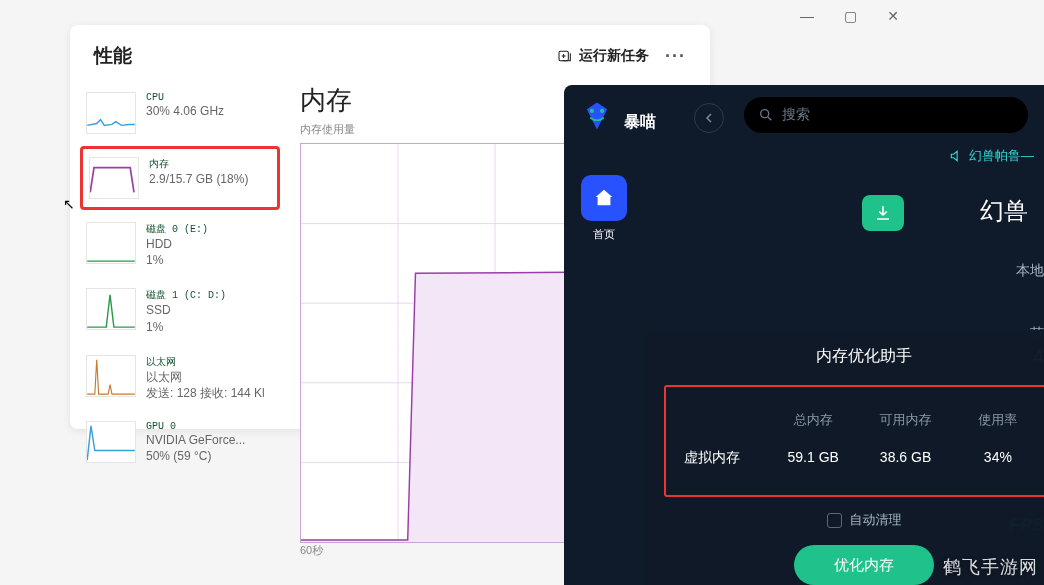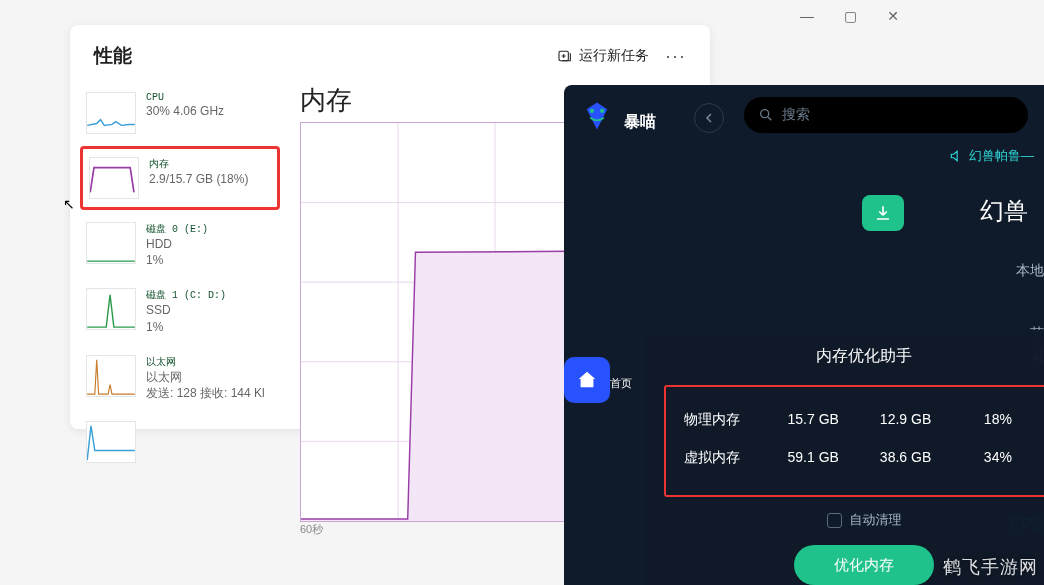--- a/index.html
+++ b/index.html
@@ -6,21 +6,21 @@
 body { font-family: "Microsoft YaHei", "Segoe UI", sans-serif; width: 1044px; height: 585px; background: #f5f5f5; position: relative; overflow: hidden; }
 
 
 .window-controls { position: absolute; top: 0; right: 130px; display: flex; gap: 30px; padding: 8px 15px; }
 .window-controls span { color: #666; font-size: 14px; }
 
 
 .taskmgr { position: absolute; left: 70px; top: 25px; width: 640px; height: 404px; background: #fff; border-radius: 8px; box-shadow: 0 2px 10px rgba(0,0,0,0.08); }
 .taskmgr-header { display: flex; justify-content: space-between; align-items: center; padding: 18px 24px 10px; }
 .taskmgr-title { font-size: 19px; font-weight: 600; color: #222; }
-.taskmgr-actions { display: flex; align-items: center; gap: 16px; }
+.taskmgr-actions { display: flex; align-items: center; gap: 16px; font-weight: bold; }
 .run-task { display: flex; align-items: center; gap: 6px; font-size: 14px; color: #222; cursor: pointer; }
 .run-task svg { width: 16px; height: 16px; }
 .more-dots { font-size: 18px; color: #555; cursor: pointer; letter-spacing: 1px; }
 
 .taskmgr-body { display: flex; padding: 0 10px; }
 .sidebar { width: 200px; padding: 5px 0; }
 .side-item { display: flex; gap: 10px; padding: 8px 6px; border-radius: 4px; align-items: flex-start; margin-bottom: 4px; }
 .side-item.selected { border: 3px solid #e33; }
 .thumb { width: 50px; height: 42px; background: #fff; border: 1px solid #e5e5e5; position: relative; flex-shrink: 0; overflow: hidden; }
 .thumb svg { width: 100%; height: 100%; }
@@ -39,21 +39,21 @@
 .overlay { position: absolute; right: 0; top: 85px; width: 480px; height: 500px; background: #0f1b2a; border-top-left-radius: 8px; }
 .ov-top { display: flex; align-items: flex-end; gap: 10px; padding: 12px 16px; }
 .ov-logo { width: 34px; height: 34px; }
 .ov-logo svg { width: 100%; height: 100%; }
 .ov-name { color: #fff; font-size: 16px; font-weight: 600; }
 .ov-back { margin-left: 28px; width: 30px; height: 30px; border: 1px solid #2a3a4d; border-radius: 50%; display: flex; align-items: center; justify-content: center; color: #7a8a9a; cursor: pointer; }
 .ov-search { flex: 1; margin-left: 10px; height: 36px; background: #000000; border-radius: 18px; display: flex; align-items: center; padding: 0 14px; color: #6a7a8a; font-size: 14px; gap: 8px; }
 .ov-search svg { width: 16px; height: 16px; stroke: #6a7a8a; }
 
 .ov-body { display: flex; height: calc(100% - 60px); }
-.ov-nav { width: 80px; padding-top: 30px; display: flex; flex-direction: row; align-items: center; }
+.ov-nav { width: 80px; padding-top: 30px; display: flex; flex-direction: column; align-items: center; }
 .ov-nav-item { width: 46px; height: 46px; background: #2952ff; border-radius: 10px; display: flex; align-items: center; justify-content: center; }
 .ov-nav-item svg { width: 22px; height: 22px; }
 .ov-nav-label { color: #fff; font-size: 11px; margin-top: 6px; }
 
 .ov-content { flex: 1; position: relative; }
 .ov-breadcrumb { position: absolute; top: 2px; right: 10px; display: flex; align-items: center; gap: 6px; color: #2ed6d6; font-size: 13px; }
 .dl-btn { position: absolute; top: 50px; right: 140px; width: 42px; height: 36px; background: #1fc28a; border-radius: 8px; display: flex; align-items: center; justify-content: center; cursor: pointer; }
 .dl-btn svg { width: 18px; height: 18px; fill: #fff; }
 .game-title-right { position: absolute; top: 50px; right: 16px; color: #fff; font-size: 24px; }
 .local-label { position: absolute; top: 110px; right: 0; color: #aab8c8; font-size: 14px; margin-top: 7px; }
@@ -154,24 +154,30 @@
         <div class="side-text">
             <span class="side-name">以太网</span>
             <span class="side-detail" style="white-space:pre-line">以太网
 发送: 128 接收: 144 Kl</span>
           </div>
       </div>
       <div class="side-item">
         <div class="thumb"><svg viewBox="0 0 50 42">
               <polyline points="0,40 4,4 8,30 50,30" stroke="#3aa0d8" fill="none" stroke-width="1.5"></polyline>
             </svg></div>
+        <div class="side-text">
+            <span class="side-name">GPU 0</span>
+            <span class="side-detail" style="white-space:pre-line">NVIDIA GeForce...
+50% (59 °C)</span>
+          </div>
       </div>
     </div>
     <div class="main-area">
       <div class="main-title">内存</div>
+      <div class="main-sub">内存使用量</div>
       <div class="chart-wrap">
         <svg viewBox="0 0 400 400" preserveAspectRatio="none">
           <line x1="0" y1="80" x2="400" y2="80" stroke="#e8d6ee" stroke-width="1"></line>
           <line x1="0" y1="160" x2="400" y2="160" stroke="#e8d6ee" stroke-width="1"></line>
           <line x1="0" y1="240" x2="400" y2="240" stroke="#e8d6ee" stroke-width="1"></line>
           <line x1="0" y1="320" x2="400" y2="320" stroke="#e8d6ee" stroke-width="1"></line>
           <line x1="100" y1="0" x2="100" y2="400" stroke="#e8d6ee" stroke-width="1"></line>
           <line x1="200" y1="0" x2="200" y2="400" stroke="#e8d6ee" stroke-width="1"></line>
           <line x1="300" y1="0" x2="300" y2="400" stroke="#e8d6ee" stroke-width="1"></line>
           <path d="M0,398 L110,398 L118,130 L400,128 L400,400 L0,400 Z" fill="#f3e6f7" stroke="none"></path>
@@ -238,25 +244,25 @@
             <circle cx="12" cy="12" r="10" fill="#1b2838"></circle>
             <circle cx="16" cy="9" r="3" fill="#aab"></circle>
             <circle cx="8" cy="16" r="2" fill="#aab"></circle>
           </svg>
       </div>
 
       <div class="mem-modal">
 
         <div class="mem-title">内存优化助手</div>
         <div class="mem-table">
-          <div class="mem-row data">
-            <div class="mem-cell">物理内存</div>
-            <div class="mem-cell">15.7 GB</div>
-            <div class="mem-cell">12.9 GB</div>
-            <div class="mem-cell">18%</div>
+          <div class="mem-row header">
+            <div class="mem-cell"></div>
+            <div class="mem-cell">总内存</div>
+            <div class="mem-cell">可用内存</div>
+            <div class="mem-cell">使用率</div>
           </div>
           <div class="mem-row data">
             <div class="mem-cell">虚拟内存</div>
             <div class="mem-cell">59.1 GB</div>
             <div class="mem-cell">38.6 GB</div>
             <div class="mem-cell">34%</div>
           </div>
         </div>
         <div class="auto-clean">
           <div class="cb"></div>

